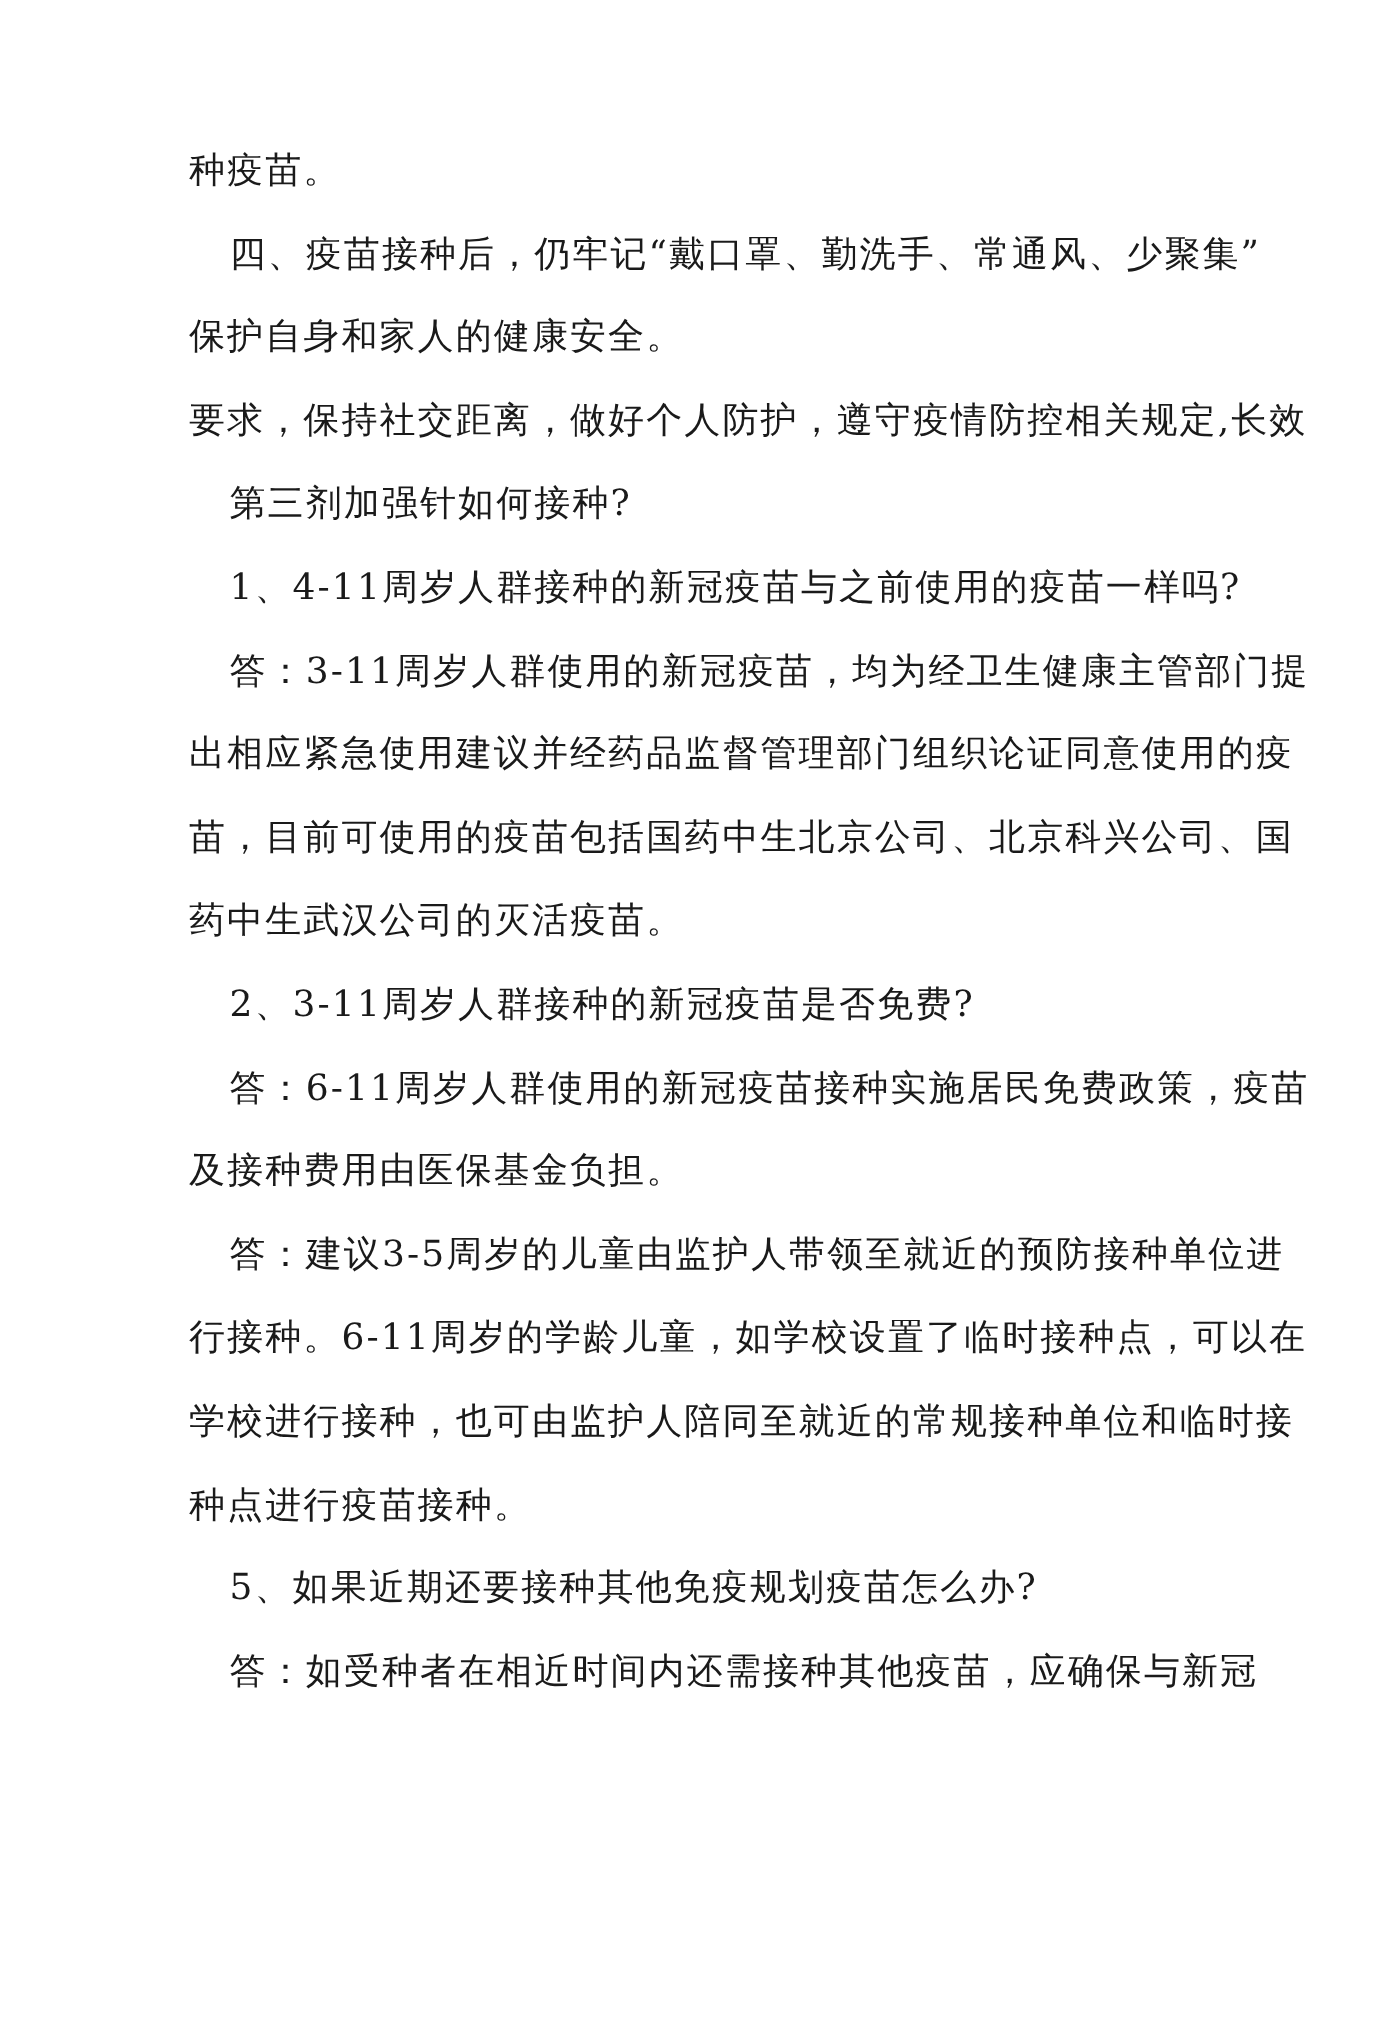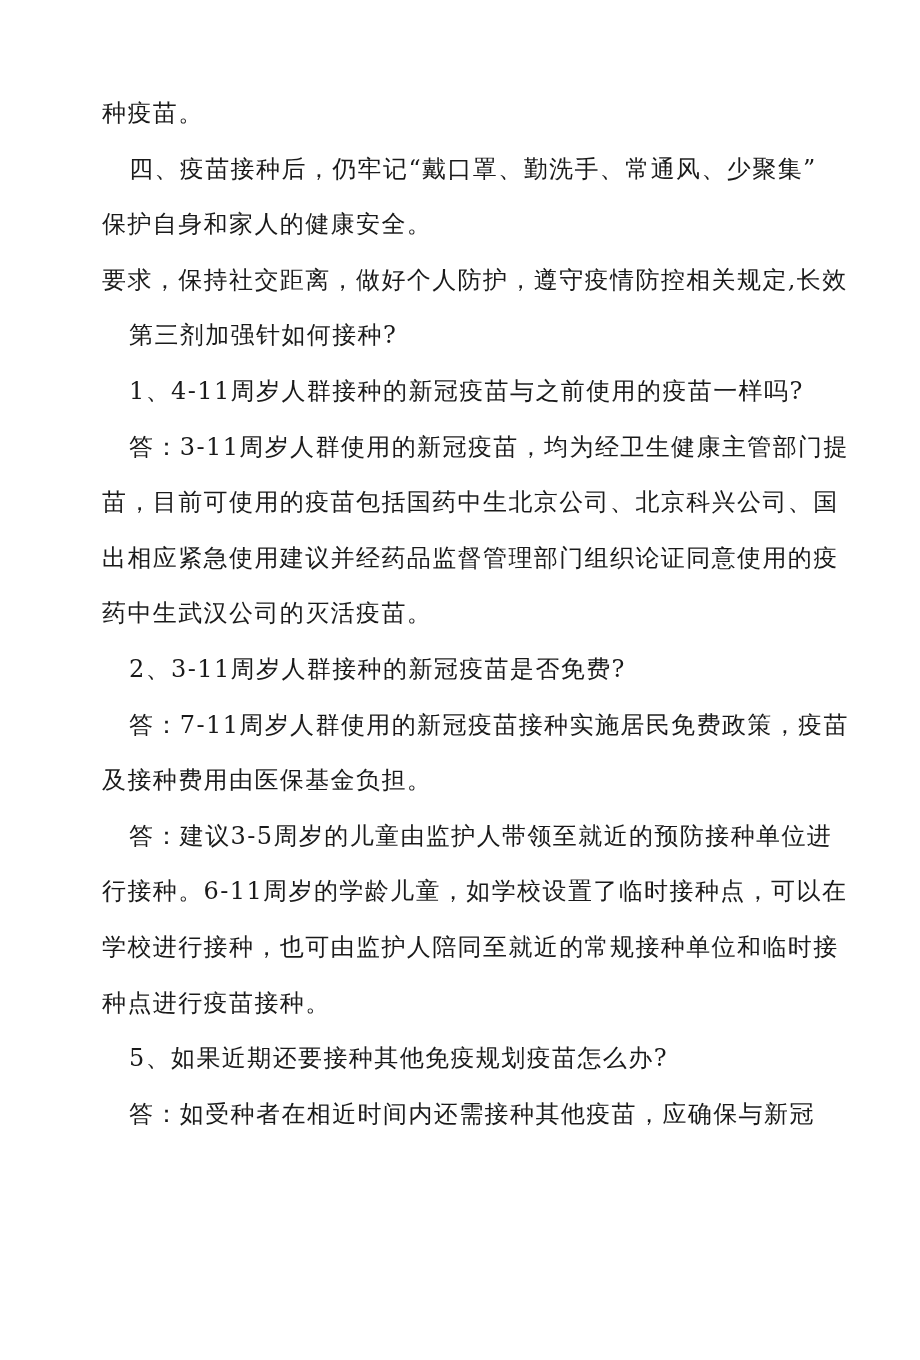--- a/index.html
+++ b/index.html
@@ -20,41 +20,42 @@
       left: 102px;
       top: 98px;
       width: 710px;
     }
     .line {
       height: 55.6px;
       line-height: 30px;
       font-size: 24px;
       white-space: nowrap;
       letter-spacing: 1.4px;
+      margin-left: 24px;
     }
     .indent {
       padding-left: 27px;
     }
   </style>
 </head>
 <body>
 
 <div class="page">
   <div class="line">种疫苗。</div>
   <div class="line indent">四、疫苗接种后，仍牢记“戴口罩、勤洗手、常通风、少聚集”</div>
   <div class="line">保护自身和家人的健康安全。</div>
   <div class="line">要求，保持社交距离，做好个人防护，遵守疫情防控相关规定,长效</div>
   <div class="line indent">第三剂加强针如何接种?</div>
   <div class="line indent">1、4-11周岁人群接种的新冠疫苗与之前使用的疫苗一样吗?</div>
   <div class="line indent">答：3-11周岁人群使用的新冠疫苗，均为经卫生健康主管部门提</div>
+  <div class="line">出相应紧急使用建议并经药品监督管理部门组织论证同意使用的疫</div>
   <div class="line">苗，目前可使用的疫苗包括国药中生北京公司、北京科兴公司、国</div>
-  <div class="line">出相应紧急使用建议并经药品监督管理部门组织论证同意使用的疫</div>
   <div class="line">药中生武汉公司的灭活疫苗。</div>
   <div class="line indent">2、3-11周岁人群接种的新冠疫苗是否免费?</div>
-  <div class="line indent">答：7-11周岁人群使用的新冠疫苗接种实施居民免费政策，疫苗</div>
+  <div class="line indent">答：6-11周岁人群使用的新冠疫苗接种实施居民免费政策，疫苗</div>
   <div class="line">及接种费用由医保基金负担。</div>
   <div class="line indent">答：建议3-5周岁的儿童由监护人带领至就近的预防接种单位进</div>
   <div class="line">行接种。6-11周岁的学龄儿童，如学校设置了临时接种点，可以在</div>
   <div class="line">学校进行接种，也可由监护人陪同至就近的常规接种单位和临时接</div>
   <div class="line">种点进行疫苗接种。</div>
   <div class="line indent">5、如果近期还要接种其他免疫规划疫苗怎么办?</div>
   <div class="line indent">答：如受种者在相近时间内还需接种其他疫苗，应确保与新冠</div>
 </div>
 
 </body></html>

